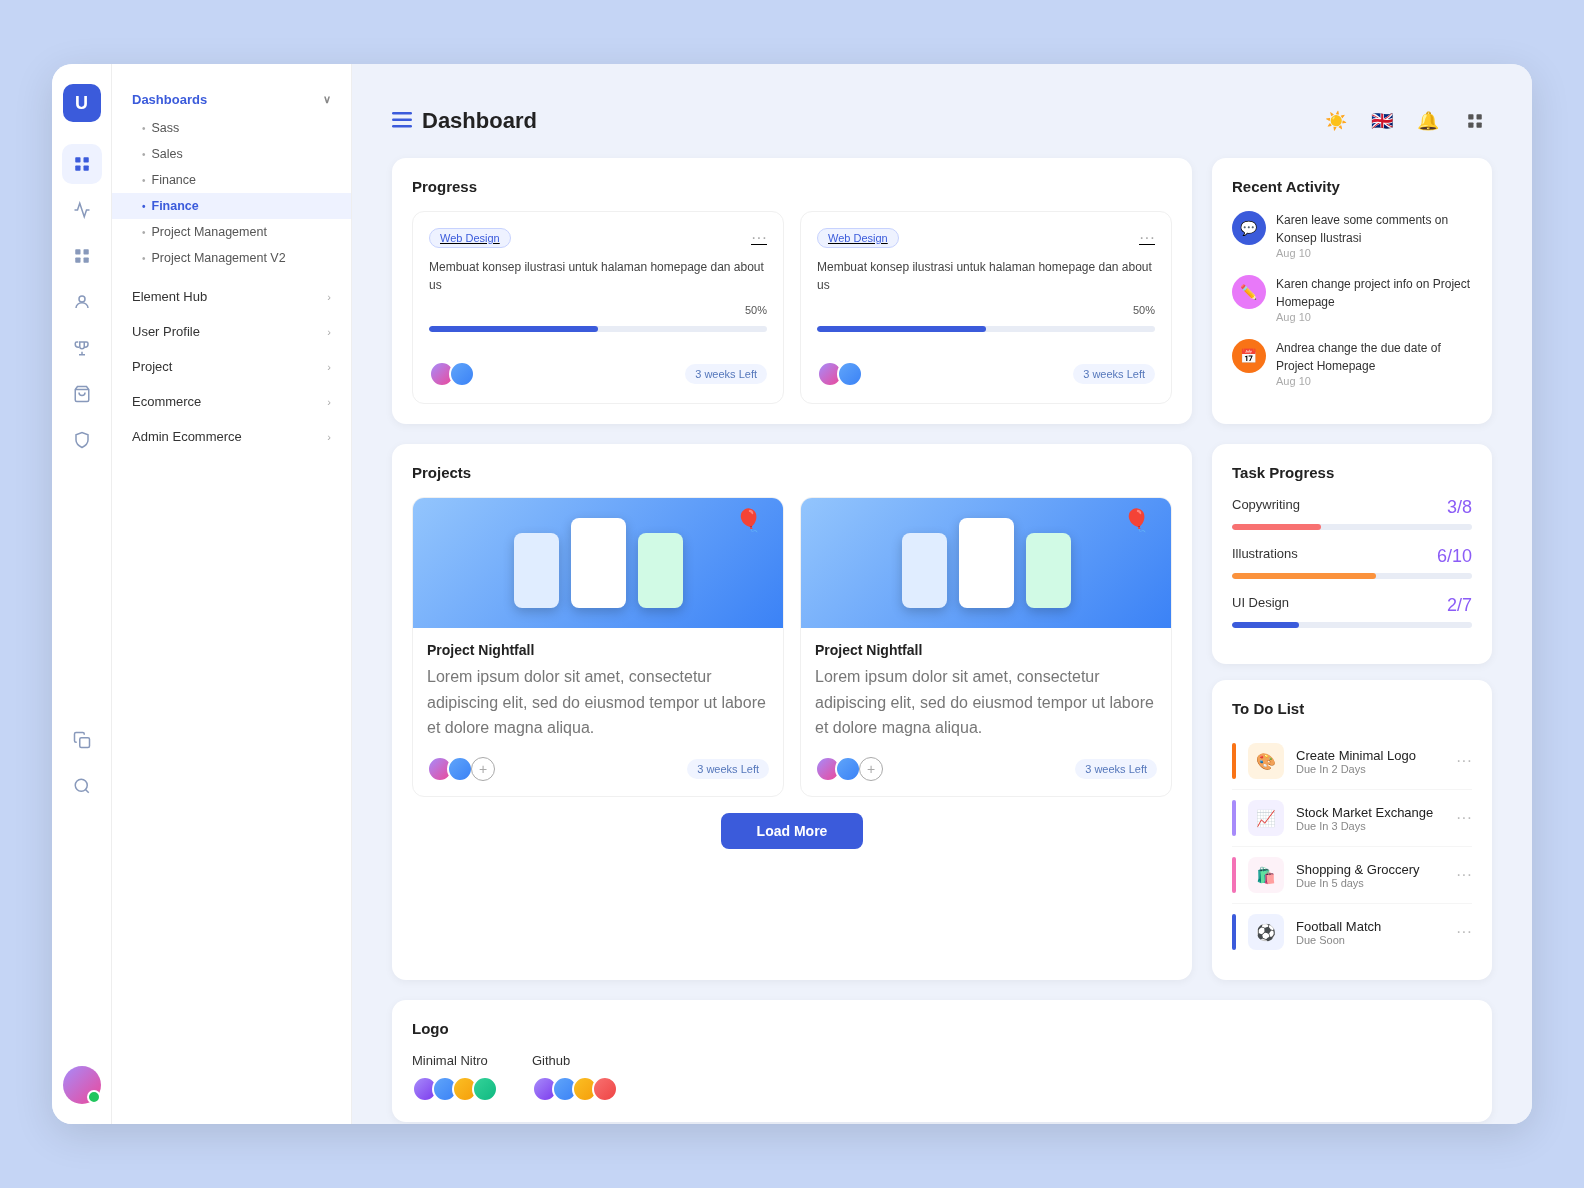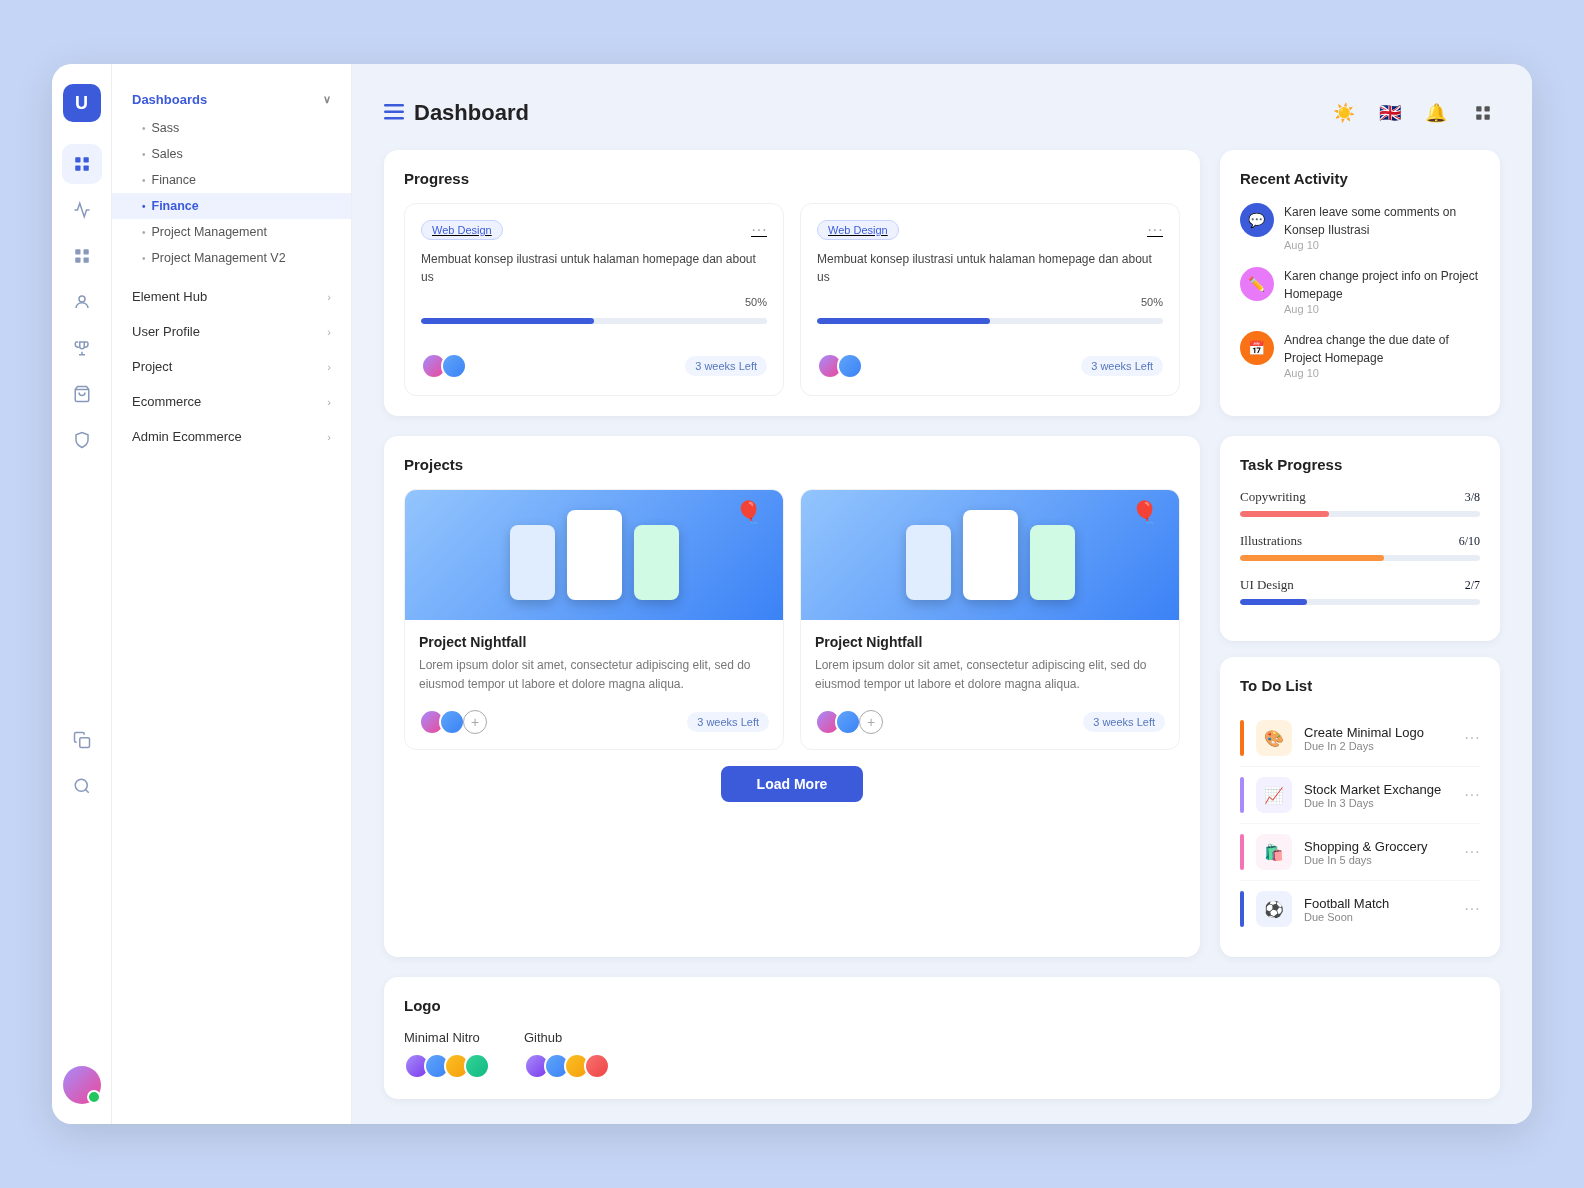--- a/index.html
+++ b/index.html
@@ -128,21 +128,21 @@
       font-size: 13px;
       color: #333;
       font-weight: 500;
       cursor: pointer;
     }
     .sidebar-nav-item .chevron { color: #aaa; font-size: 11px; }
     
     .main-content {
       flex: 1;
       overflow-y: auto;
-      padding: 32px;
+      padding: 40px;
       background: #eef2fb;
     }
     .main-header {
       display: flex;
       align-items: center;
       justify-content: space-between;
       margin-bottom: 20px;
     }
     .main-title-area {
       display: flex;
@@ -321,21 +321,21 @@
       box-shadow: 0 4px 12px rgba(0,0,0,0.2);
       margin: 0 4px;
     }
     .phone-mock.small {
       width: 45px; height: 75px;
       background: #e0edff;
       margin-top: 15px;
     }
     .project-card-body { padding: 14px; }
     .project-title { font-size: 14px; font-weight: 600; color: #222; margin-bottom: 6px; }
-    .project-desc { font-size: 12px; color: #777; line-height: 1.6; margin-bottom: 12px; }
+    .project-desc { font-size: 16px; color: #777; line-height: 1.6; margin-bottom: 12px; }
     .add-btn {
       width: 24px; height: 24px;
       border-radius: 50%;
       border: 1.5px solid #aaa;
       display: flex; align-items: center; justify-content: center;
       font-size: 14px; color: #aaa; cursor: pointer;
     }
     
     .load-more-btn {
       display: block;
@@ -354,26 +354,25 @@
       display: flex;
       gap: 40px;
     }
     .team-item { }
     .team-name { font-size: 13px; font-weight: 500; color: #333; margin-bottom: 8px; }
     
     .task-item { margin-bottom: 16px; }
     .task-item-header {
       display: flex;
       justify-content: space-between;
-      align-items: center;
+      align-items: flex-start;
       margin-bottom: 6px;
-      font-family: Liberation Serif, serif;
     }
     .task-name { font-size: 13px; color: #333; font-weight: 500; }
-    .task-count { font-size: 12px; color: #0f172a; }
+    .task-count { font-size: 18px; color: #8b5cf6; }
     .task-bar-container {
       height: 6px;
       background: #e8ecf5;
       border-radius: 4px;
       overflow: hidden;
     }
     .task-bar-fill {
       height: 100%;
       border-radius: 4px;
     }

